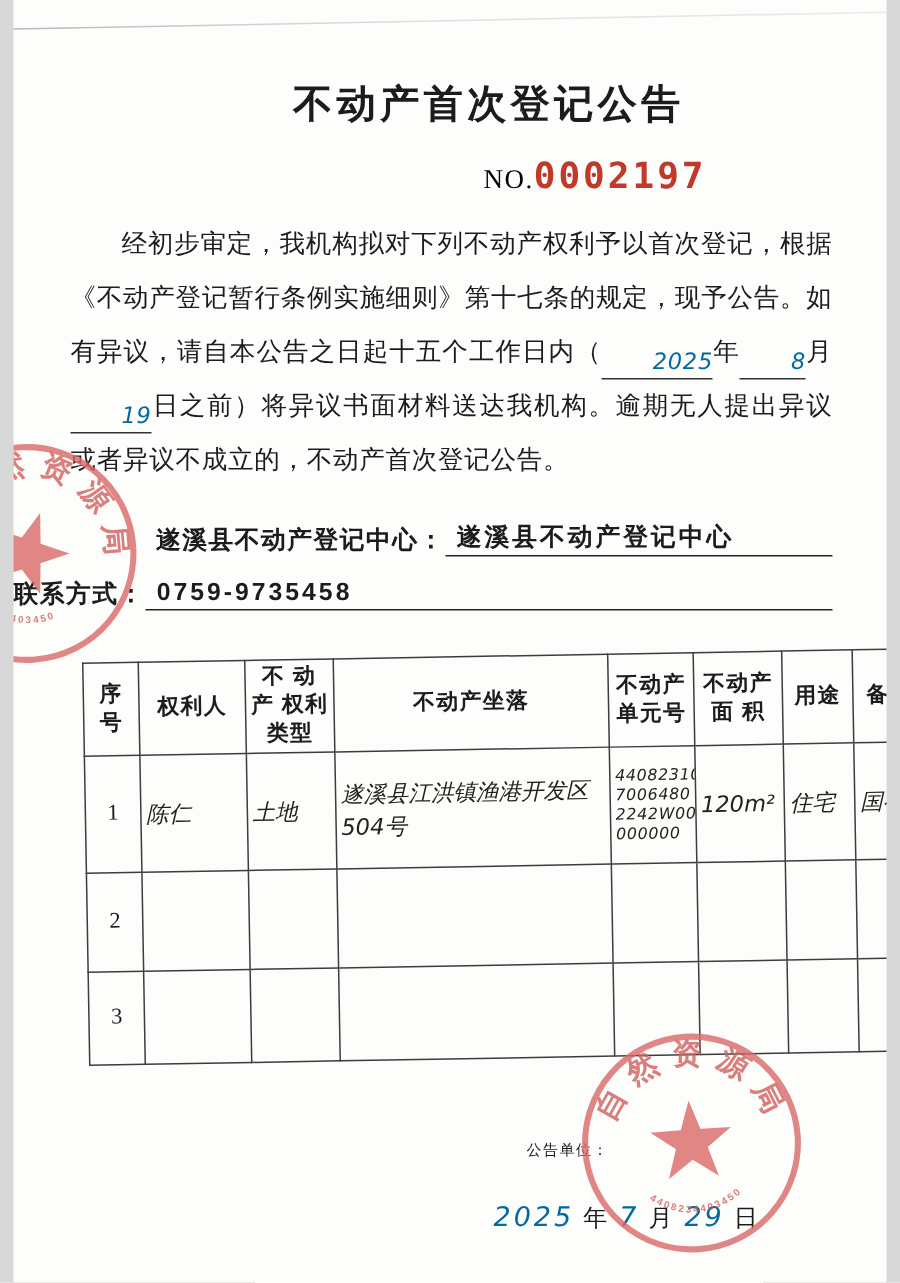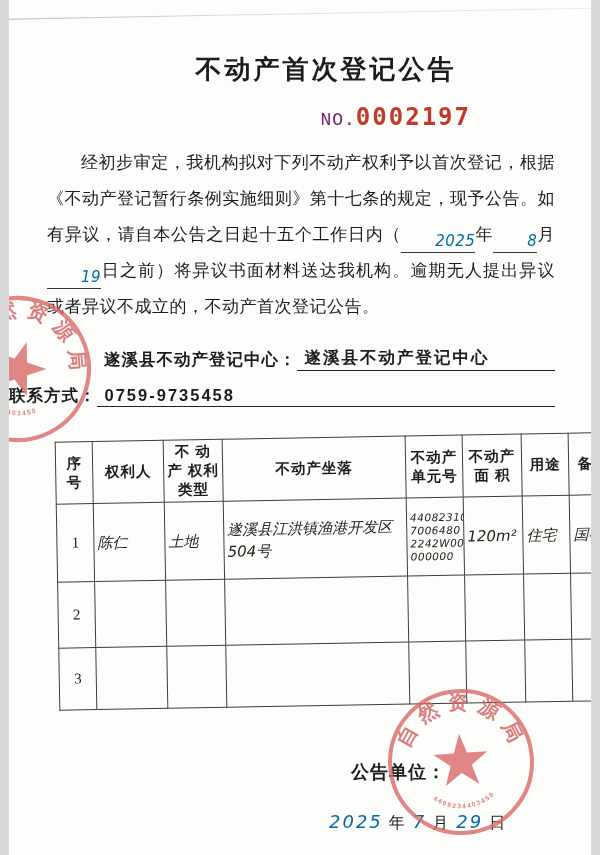--- a/index.html
+++ b/index.html
@@ -15,21 +15,21 @@
   }
   .title{
     margin-top:52px; text-align:center; transform:translateX(26px);
     font-family:"Liberation Sans", sans-serif; font-weight:bold;
     font-size:26px; letter-spacing:3px;
   }
   .doc-no{
     margin-top:16px; padding-right:120px; text-align:right;
     font-size:18px; letter-spacing:1px;
   }
-  .doc-no .prefix{color:#701a75; font-family:Liberation Mono, monospace;}
+  .doc-no .prefix{color:#000000; font-family:Liberation Serif, serif;}
   .doc-no .num{
     color:#c0392b; font-family:"DejaVu Sans Mono", monospace;
     font-weight:bold; font-size:24px; letter-spacing:2px;
   }
   .para{
     margin:14px 36px 0 38px; font-size:17px; line-height:36px;
     text-align:justify; text-indent:2em; letter-spacing:.5px;
   }
   .blank{
     display:inline-block; border-bottom:1.4px solid #333;
@@ -79,22 +79,22 @@
     font-family:"DejaVu Sans", sans-serif; font-style:italic;
     font-size:15px; line-height:22px; color:#24221f;
   }
   .hw-unit{
     font-family:"DejaVu Sans", sans-serif; font-style:italic;
     font-size:10.5px; line-height:13px; color:#24221f; letter-spacing:.5px;
   }
   .hw-area{font-size:15px;}
   .footer{margin-top:50px; margin-left:342px; position:relative; z-index:1;}
   .issuer{
-    font-family:"Liberation Sans", sans-serif; font-weight:bold;
-    font-size:18px; letter-spacing:1px;
+    font-family:"Liberation Sans", sans-serif; font-weight:normal;
+    font-size:10px; letter-spacing:1px;
   }
   .date-line{
     margin-top:27px; margin-left:-22px; font-size:16px; letter-spacing:2px;
   }
   .date-line .hw{font-size:18px;}
   .seal{position:absolute; z-index:2; opacity:.8; pointer-events:none;}
   .seal-br{left:376px; top:686px; transform:rotate(-4deg);}
   .seal-left{left:-67px; top:293px; transform:rotate(18deg);}
   .seal text{font-family:"Liberation Sans", sans-serif; font-weight:bold;}
 </style>

